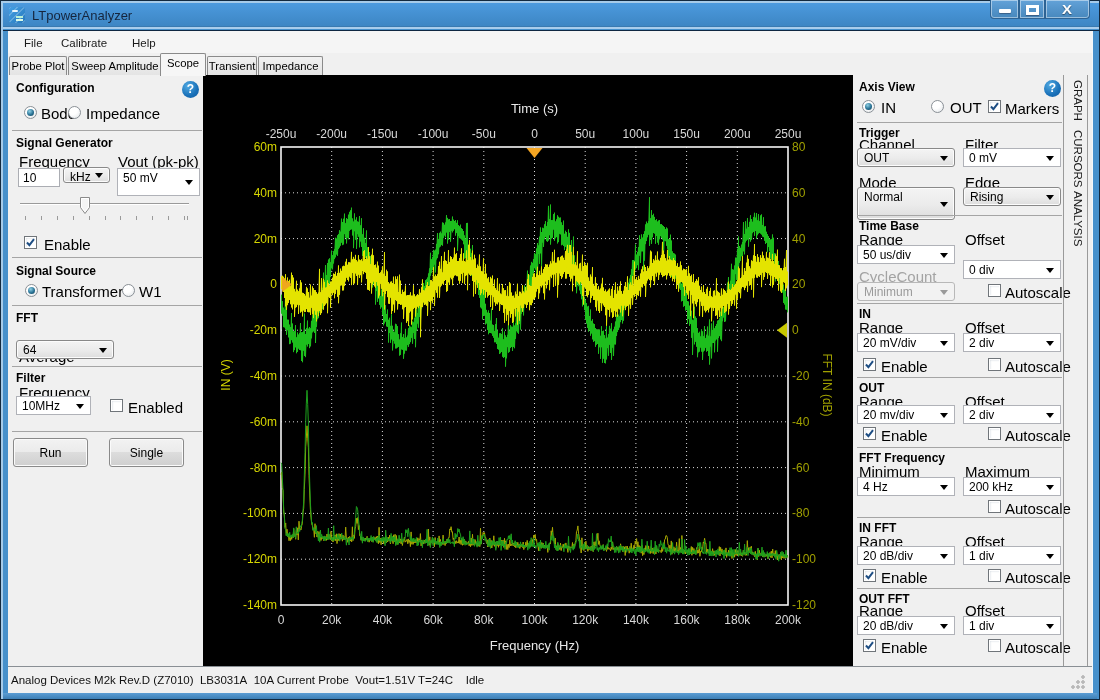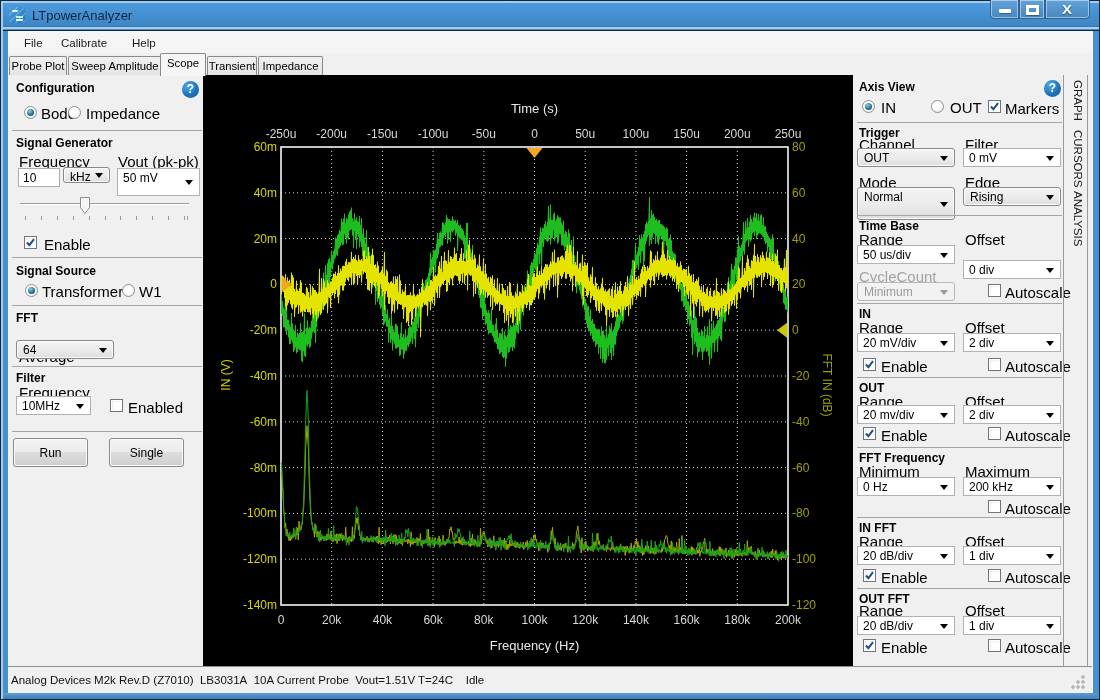--- a/index.html
+++ b/index.html
@@ -331,21 +331,21 @@
     </svg>
   </div>
 <div class="lab" style="left:881px;top:427px">Enable</div>
 <div class="cb" style="left:988px;top:427px"></div>
 <div class="lab" style="left:1005px;top:427px">Autoscale</div>
 <div class="sep" style="left:857px;top:447px;width:205px"></div>
 <div class="blab" style="left:859px;top:451px">FFT Frequency</div>
 <div class="lab" style="left:859px;top:463px">Minimum</div>
 <div class="lab" style="left:965px;top:463px">Maximum</div>
 <div class="cw" style="left:857px;top:477px;width:98px;height:19px">
-    <span>0 Hz</span>
+    <span>4 Hz</span>
     <i class="arr"></i>
   </div>
 <div class="cw" style="left:963px;top:477px;width:98px;height:19px">
     <span>200 kHz</span>
     <i class="arr"></i>
   </div>
 <div class="cb" style="left:988px;top:500px"></div>
 <div class="lab" style="left:1005px;top:500px">Autoscale</div>
 <div class="sep" style="left:857px;top:517px;width:205px"></div>
 <div class="blab" style="left:859px;top:521px">IN FFT</div>

